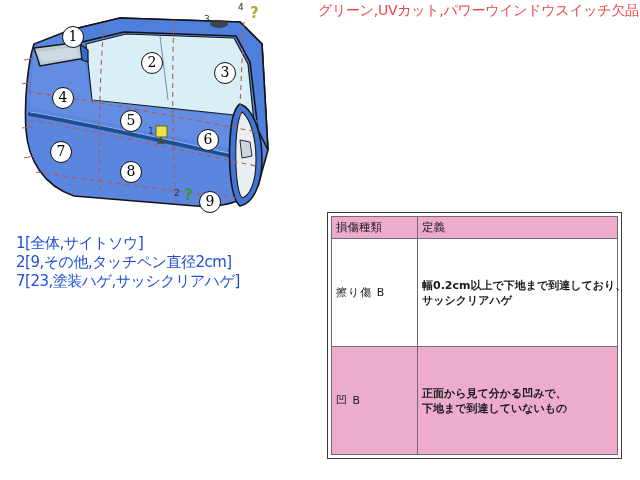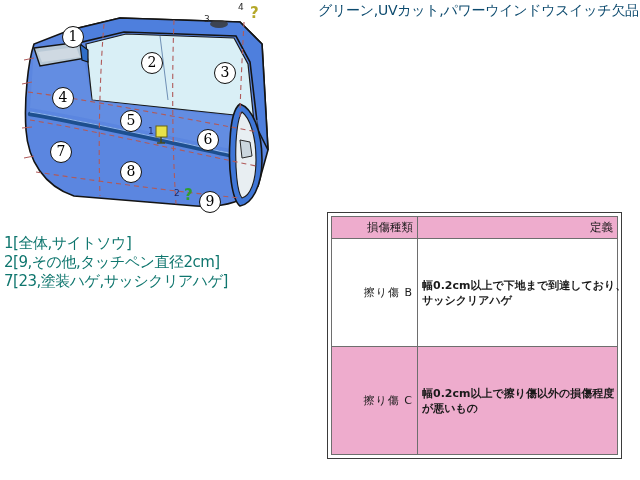--- a/index.html
+++ b/index.html
@@ -14,21 +14,21 @@
     position: relative;
     width: 640px; height: 480px;
     background: #ffffff;
   }
 
   
   .header-note {
     position: absolute;
     left: 318px; top: 2px;
     font-size: 14px;
-    color: #0c4a6e;
+    color: #ef4444;
     letter-spacing: -0.3px;
     white-space: nowrap;
     font-family: "DejaVu Sans", "Liberation Sans", sans-serif;
   }
 
   
   .diagram {
     position: absolute;
     left: 0px; top: 0px;
     width: 320px; height: 225px;
@@ -53,25 +53,25 @@
     position: absolute;
     font-size: 9px;
     color: #1b2b6b;
     font-family: "DejaVu Sans", "Liberation Sans", sans-serif;
   }
   .dmg-label.dark { color: #2a2a2a; }
 
   
   .damage-list {
     position: absolute;
-    left: 4px; top: 234px;
+    left: 16px; top: 234px;
     width: 300px;
     font-size: 15px;
     line-height: 19px;
-    color: #0f766e;
+    color: #1d4ed8;
     letter-spacing: -0.5px;
     font-family: "DejaVu Sans", "Liberation Sans", sans-serif;
   }
   .damage-list div { white-space: nowrap; }
 
   
   .legend-wrap {
     position: absolute;
     left: 327px; top: 212px;
     width: 295px; height: 247px;
@@ -86,28 +86,28 @@
   }
   table.legend td, table.legend th {
     border: 1px solid #6e6e6e;
     padding: 2px 4px;
     font-size: 11px;
     color: #1a1a1a;
     font-family: "DejaVu Sans", "Liberation Sans", sans-serif;
     font-weight: normal;
   }
   table.legend th {
-    text-align: right;
+    text-align: left;
     background: #eeaccd;
     height: 22px;
     font-size: 11.5px;
   }
   col.c-type { width: 86px; }
   td.type-cell {
-    text-align: right;
+    text-align: left;
     vertical-align: middle;
     letter-spacing: 1px;
     font-size: 11.5px;
   }
   td.def-cell {
     vertical-align: middle;
     line-height: 15px;
     padding-left: 6px;
     font-size: 11px;
   }
@@ -256,23 +256,23 @@
       </thead>
       <tbody>
         <tr class="row-white">
           <td class="type-cell">擦り傷  B</td>
           <td class="def-cell">
             <span class="def-line">幅0.2cm以上で下地まで到達しており、</span>
             <span class="def-line">サッシクリアハゲ</span>
           </td>
         </tr>
         <tr class="row-pink">
-          <td class="type-cell">擦り傷  C</td>
+          <td class="type-cell">凹  B</td>
           <td class="def-cell">
-            <span class="def-line">幅0.2cm以上で擦り傷以外の損傷程度</span>
-            <span class="def-line">が悪いもの</span>
+            <span class="def-line">正面から見て分かる凹みで、</span>
+            <span class="def-line">下地まで到達していないもの</span>
           </td>
         </tr>
       </tbody>
     </table>
   </div>
 
 </div>
 
 </body></html>

